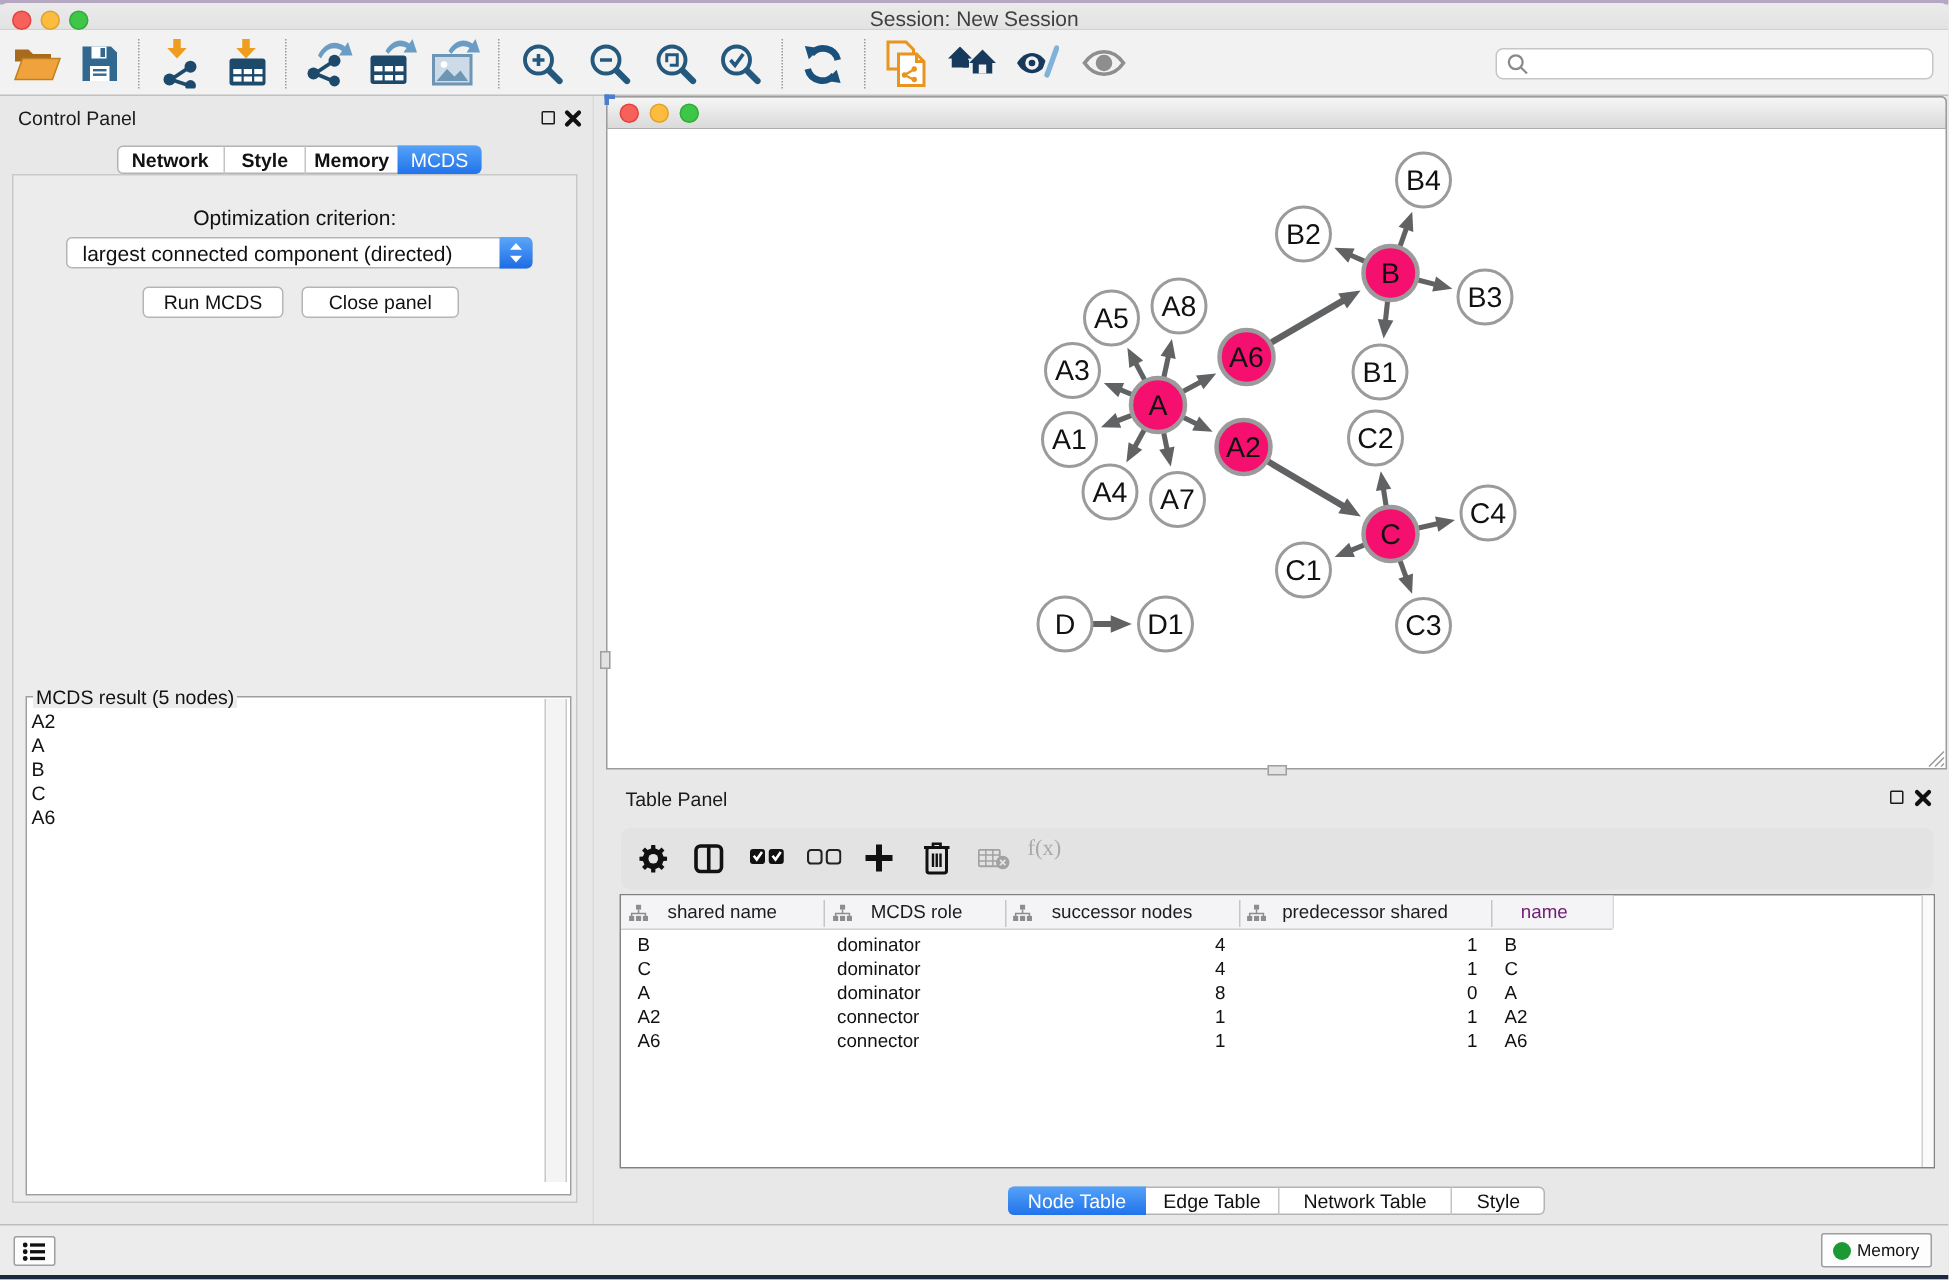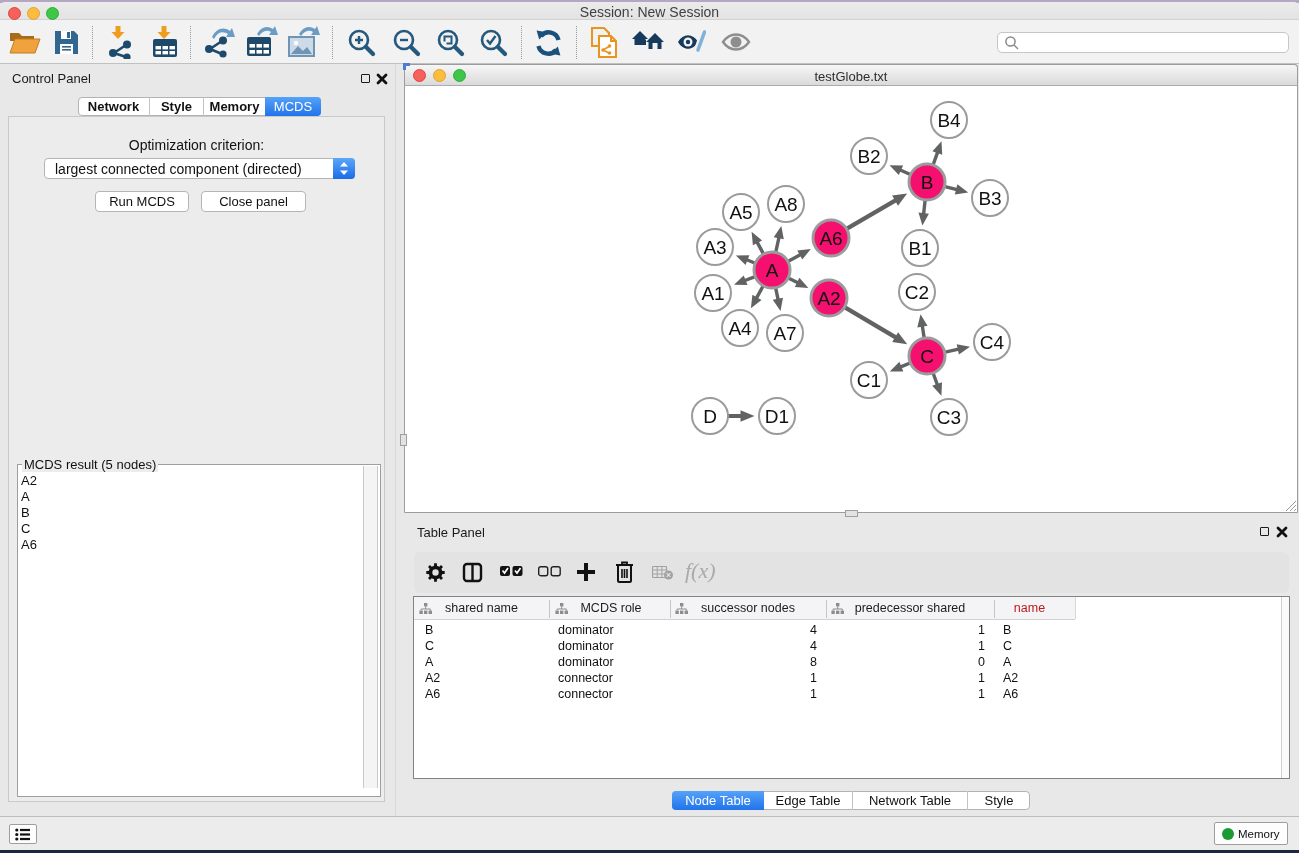--- a/index.html
+++ b/index.html
@@ -209,21 +209,20 @@
 <div class="abs" style="left:17px;top:464px;width:364px;height:333px;border:1px solid #9e9e9e;background:#fff"></div>
 <div class="abs" style="left:22px;top:457px;font-size:13px;color:#111;background:#ececec;padding:0 2px">MCDS result (5 nodes)</div>
 <div class="abs" style="left:21px;top:473px;font-size:13px;color:#111;line-height:16px">A2<br>A<br>B<br>C<br>A6</div>
 <div class="abs" style="left:363px;top:466px;width:15px;height:322px;background:#f4f4f4;border-left:1px solid #c9c9c9;border-right:1px solid #c9c9c9"></div>
 
 <div class="abs" style="left:404px;top:64px;width:894px;height:449px;background:#fff;border:1px solid #9c9c9c;border-radius:4px 4px 0 0"></div>
 <div class="abs" style="left:404px;top:64px;width:894px;height:22px;background:linear-gradient(#f6f6f6,#dadada);border:1px solid #9c9c9c;border-bottom:1px solid #acacac;border-radius:4px 4px 0 0">
   <div class="tl" style="left:8px;top:4px;background:#f7615c;border:0.5px solid #e3433d"></div>
   <div class="tl" style="left:28px;top:4px;background:#fcbc40;border:0.5px solid #e0a32e"></div>
   <div class="tl" style="left:48px;top:4px;background:#3ec648;border:0.5px solid #2fad39"></div>
-  <div class="abs" style="left:0;top:4px;width:892px;text-align:center;font-size:13px;color:#2e2e2e">testGlobe.txt</div>
 </div>
 <div class="abs" style="left:403px;top:63px;width:7px;height:3px;background:#4b7ece"></div>
 <div class="abs" style="left:403px;top:63px;width:3px;height:7px;background:#4b7ece"></div>
 <div class="abs" style="left:400px;top:434px;width:7px;height:12px;background:#e2e2e2;border:1px solid #9f9f9f"></div>
 <div class="abs" style="left:845px;top:510px;width:13px;height:7px;background:#e2e2e2;border:1px solid #9f9f9f"></div>
 <svg class="abs" style="left:1284px;top:499px" width="13" height="13" viewBox="0 0 13 13">
  <g stroke="#9a9a9a" stroke-width="1">
       <line x1="12" y1="2" x2="2" y2="12"></line>
       <line x1="12" y1="6" x2="6" y2="12"></line>
       <line x1="12" y1="10" x2="10" y2="12"></line>
@@ -354,21 +353,21 @@
  <rect x="0.5" y="0.5" width="14" height="11" rx="1" fill="none" stroke="#a2a2a2" stroke-width="1.2"></rect>
  <g stroke="#a2a2a2" stroke-width="1">
       <line x1="0.5" y1="4" x2="14.5" y2="4"></line>
       <line x1="0.5" y1="8" x2="14.5" y2="8"></line>
       <line x1="5.2" y1="0.5" x2="5.2" y2="11.5"></line>
       <line x1="9.9" y1="0.5" x2="9.9" y2="11.5"></line>
     </g>
  <circle cx="16.5" cy="9" r="4.5" fill="#a2a2a2"></circle>
     <path d="M14.7 7.2 l3.6 3.6 M18.3 7.2 l-3.6 3.6" stroke="#e3e3e3" stroke-width="1.2"></path>
 </svg>
-<div class="abs" style="left:685px;top:558px;font-family:'Liberation Serif',serif;font-style:italic;font-size:22px;color:#a9a9a9">f(x)</div>
+<div class="abs" style="left:685px;top:558px;font-family:'Liberation Serif',serif;font-size:15px;color:#a9a9a9">f(x)</div>
 
 <div class="abs" style="left:413px;top:596px;width:877px;height:183px;background:#fff;border:1px solid #828282"></div>
 <div class="abs" style="left:414px;top:597px;width:661px;height:23px;background:#f4f4f6;border-bottom:1px solid #d0d0d0"></div>
 
 <div class="abs" style="left:549px;top:600px;width:1px;height:18px;background:#c6c6c6"></div>
 <div class="abs" style="left:670px;top:600px;width:1px;height:18px;background:#c6c6c6"></div>
 <div class="abs" style="left:826px;top:600px;width:1px;height:18px;background:#c6c6c6"></div>
 <div class="abs" style="left:994px;top:600px;width:1px;height:18px;background:#c6c6c6"></div>
 <div class="abs" style="left:1075px;top:597px;width:1px;height:22px;background:#d8d8d8"></div>
 
@@ -413,21 +412,21 @@
       <rect x="9.6" y="7.6" width="3.4" height="3.4"></rect>
     </g>
     <g stroke="#8d8d8d" stroke-width="1">
       <path d="M6.7 3.4 V6 M2.1 7.6 V6 H11.3 V7.6" fill="none"></path>
     </g>
   </svg>
 <div class="abs vc" style="left:427px;top:597px;width:109px;height:22px;justify-content:center;font-size:12.5px;color:#1c1c1c">shared name</div>
 <div class="abs vc" style="left:561px;top:597px;width:100px;height:22px;justify-content:center;font-size:12.5px;color:#1c1c1c">MCDS role</div>
 <div class="abs vc" style="left:688px;top:597px;width:120px;height:22px;justify-content:center;font-size:12.5px;color:#1c1c1c">successor nodes</div>
 <div class="abs vc" style="left:846px;top:597px;width:128px;height:22px;justify-content:center;font-size:12.5px;color:#1c1c1c">predecessor shared</div>
-<div class="abs vc" style="left:989px;top:597px;width:81px;height:22px;justify-content:center;font-size:12.5px;color:#b91c1c">name</div>
+<div class="abs vc" style="left:989px;top:597px;width:81px;height:22px;justify-content:center;font-size:12.5px;color:#701a75">name</div>
 
 <div class="abs" style="left:425px;top:622px;font-size:12.5px;line-height:16px;color:#111">B<br>C<br>A<br>A2<br>A6</div>
 <div class="abs" style="left:558px;top:622px;font-size:12.5px;line-height:16px;color:#111">dominator<br>dominator<br>dominator<br>connector<br>connector</div>
 <div class="abs" style="left:700px;top:622px;width:117px;text-align:right;font-size:12.5px;line-height:16px;color:#111">4<br>4<br>8<br>1<br>1</div>
 <div class="abs" style="left:860px;top:622px;width:125px;text-align:right;font-size:12.5px;line-height:16px;color:#111">1<br>1<br>0<br>1<br>1</div>
 <div class="abs" style="left:1003px;top:622px;font-size:12.5px;line-height:16px;color:#111">B<br>C<br>A<br>A2<br>A6</div>
 <div class="abs" style="left:1281px;top:597px;width:8px;height:181px;background:#fafafa;border-left:1px solid #d0d0d0"></div>
 
 <div class="abs" style="left:672px;top:791px;width:358px;height:19px;background:#fff;border:1px solid #b3b3b3;border-radius:4px"></div>
 <div class="abs vc" style="left:672px;top:791px;width:92px;height:19px;justify-content:center;font-size:13px;color:#fff;background:linear-gradient(#55a2f8,#2173eb);border-radius:4px 0 0 4px">Node Table</div>

